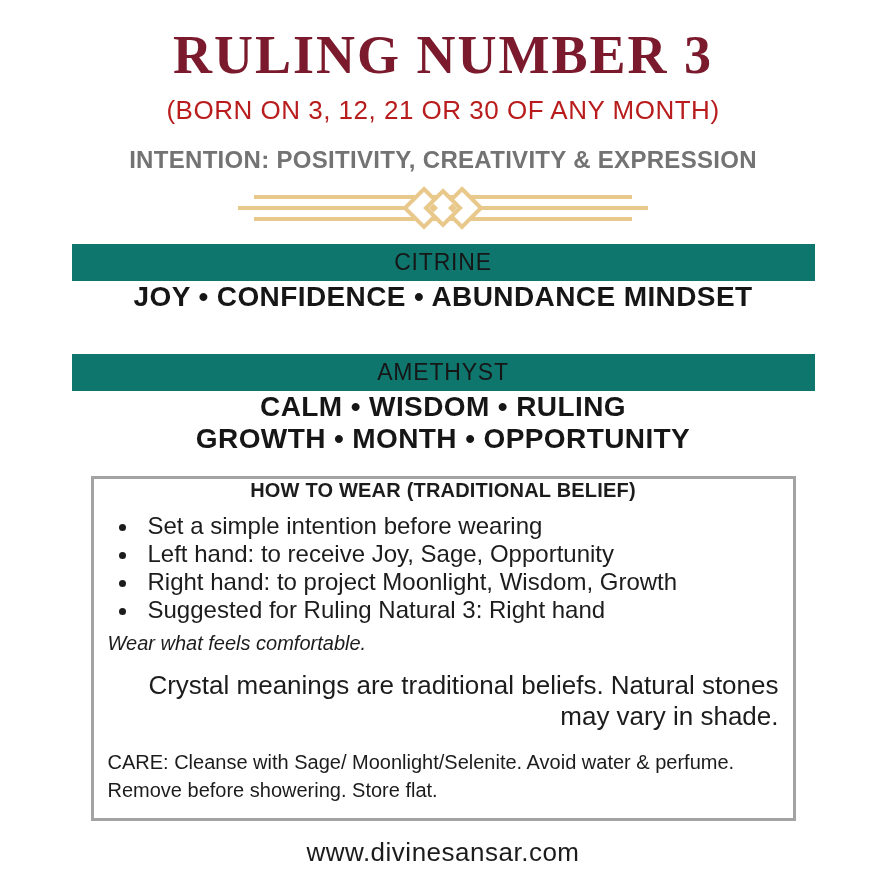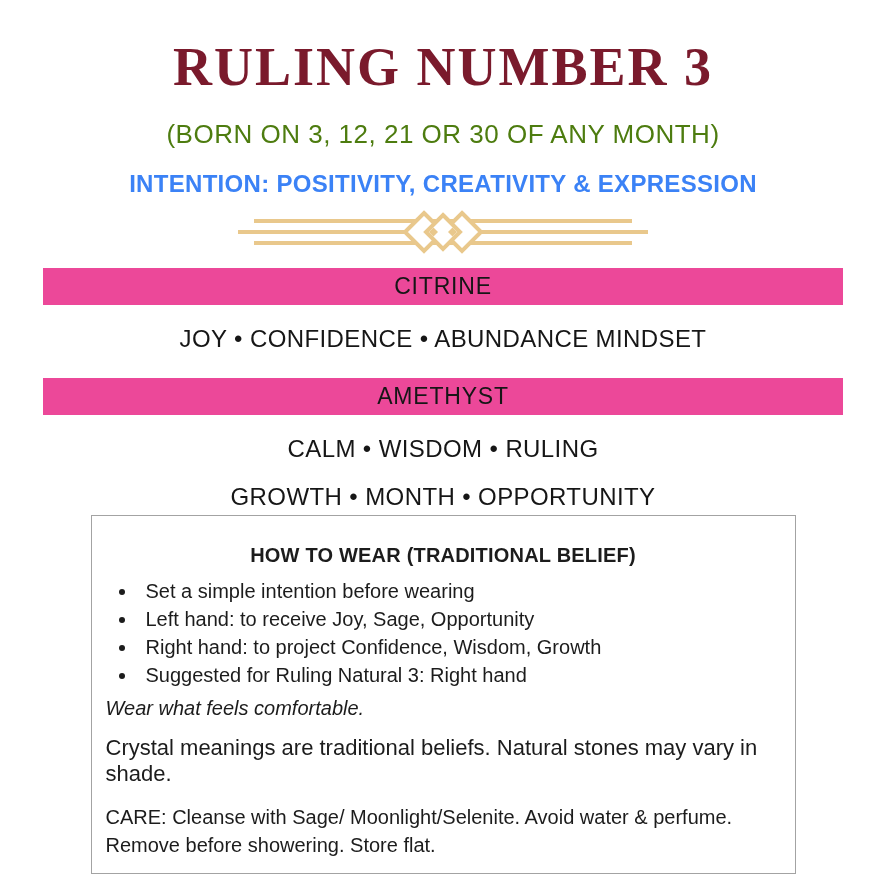--- a/index.html
+++ b/index.html
@@ -6,53 +6,53 @@
   body{
     width:886px;height:886px;background:#ffffff;
     font-family:"Liberation Sans",sans-serif;color:#1c1c1c;
     overflow:hidden;
   }
   .page{padding-top:26px;text-align:center;}
 
   .title{
     font-family:"Liberation Serif",serif;
     font-size:54px;font-weight:700;line-height:1.1;
-    color:#7a1a2c;letter-spacing:2px;margin:12px;
+    color:#7a1a2c;letter-spacing:2px;margin:0;
   }
   .subtitle{
-    font-size:26px;color:#4d7c0f;letter-spacing:.5px;
-    margin-top:22px;font-weight:400;
+    font-size:26px;color:#b91c1c;letter-spacing:.5px;
+    margin-top:10px;font-weight:400;
   }
   .intention{
     font-size:24px;font-weight:600;letter-spacing:.3px;
-    margin-top:20px;color:#3b82f6;
+    margin-top:20px;color:#737373;
   }
   .divider{display:block;margin:12px auto 0;}
 
   .banner{
-    width:800px;height:37px;margin:0 auto;background:#ec4899;
+    width:743px;height:37px;margin:0 auto;background:#0f766e;
     display:flex;align-items:center;justify-content:center;
     font-size:23px;font-weight:500;letter-spacing:.8px;color:#161616;
   }
   .banner.first{margin-top:14px;}
-  .banner.next{margin-top:25px;}
+  .banner.next{margin-top:41px;}
   .traits{
-    font-size:24px;font-weight:400;letter-spacing:.4px;
-    margin-top:20px;color:#161616;
+    font-size:28px;font-weight:700;letter-spacing:.4px;
+    margin-top:0;color:#161616;
   }
 
   .wear-box{
-    width:705px;margin:4px auto 0;border:1px solid #a3a3a3;
-    text-align:left;padding:28px 14px 14px;box-sizing:border-box;
+    width:705px;margin:21px auto 0;border:3px solid #a3a3a3;
+    text-align:left;padding:0 14px 14px;box-sizing:border-box;
   }
   .wear-heading{text-align:center;font-weight:700;font-size:20px;letter-spacing:.2px;}
   .wear-list{margin:10px 0 0;padding-left:32px;}
-  .wear-list li{font-size:20px;line-height:28px;padding-left:8px;}
+  .wear-list li{font-size:24px;line-height:28px;padding-left:8px;}
   .note{font-style:italic;font-size:20px;margin-top:8px;}
-  .disclaimer{text-align:left;font-size:22px;margin-top:15px;}
+  .disclaimer{text-align:right;font-size:26px;margin-top:15px;}
   .care{font-size:20px;line-height:28px;margin-top:16px;}
 
   .footer{
     text-align:center;font-size:26px;margin-top:16px;
     letter-spacing:.5px;color:#1c1c1c;
   }
 </style>
 </head>
 <body>
 
@@ -89,21 +89,21 @@
   </div>
   <div class="traits">CALM • WISDOM • RULING</div>
 
   <div class="traits">GROWTH • MONTH • OPPORTUNITY</div>
 
   <div class="wear-box">
     <div class="wear-heading">HOW TO WEAR (TRADITIONAL BELIEF)</div>
     <ul class="wear-list">
       <li>Set a simple intention before wearing</li>
       <li>Left hand: to receive Joy, Sage, Opportunity</li>
-      <li>Right hand: to project Confidence, Wisdom, Growth</li>
+      <li>Right hand: to project Moonlight, Wisdom, Growth</li>
       <li>Suggested for Ruling Natural 3: Right hand</li>
     </ul>
     <div class="note">Wear what feels comfortable.</div>
     <div class="disclaimer">Crystal meanings are traditional beliefs. Natural stones may vary in shade.</div>
     <div class="care">CARE: Cleanse with Sage/ Moonlight/Selenite. Avoid water &amp; perfume. Remove before showering. Store flat.</div>
   </div>
 
   <div class="footer">www.divinesansar.com</div>
 
 </div>

